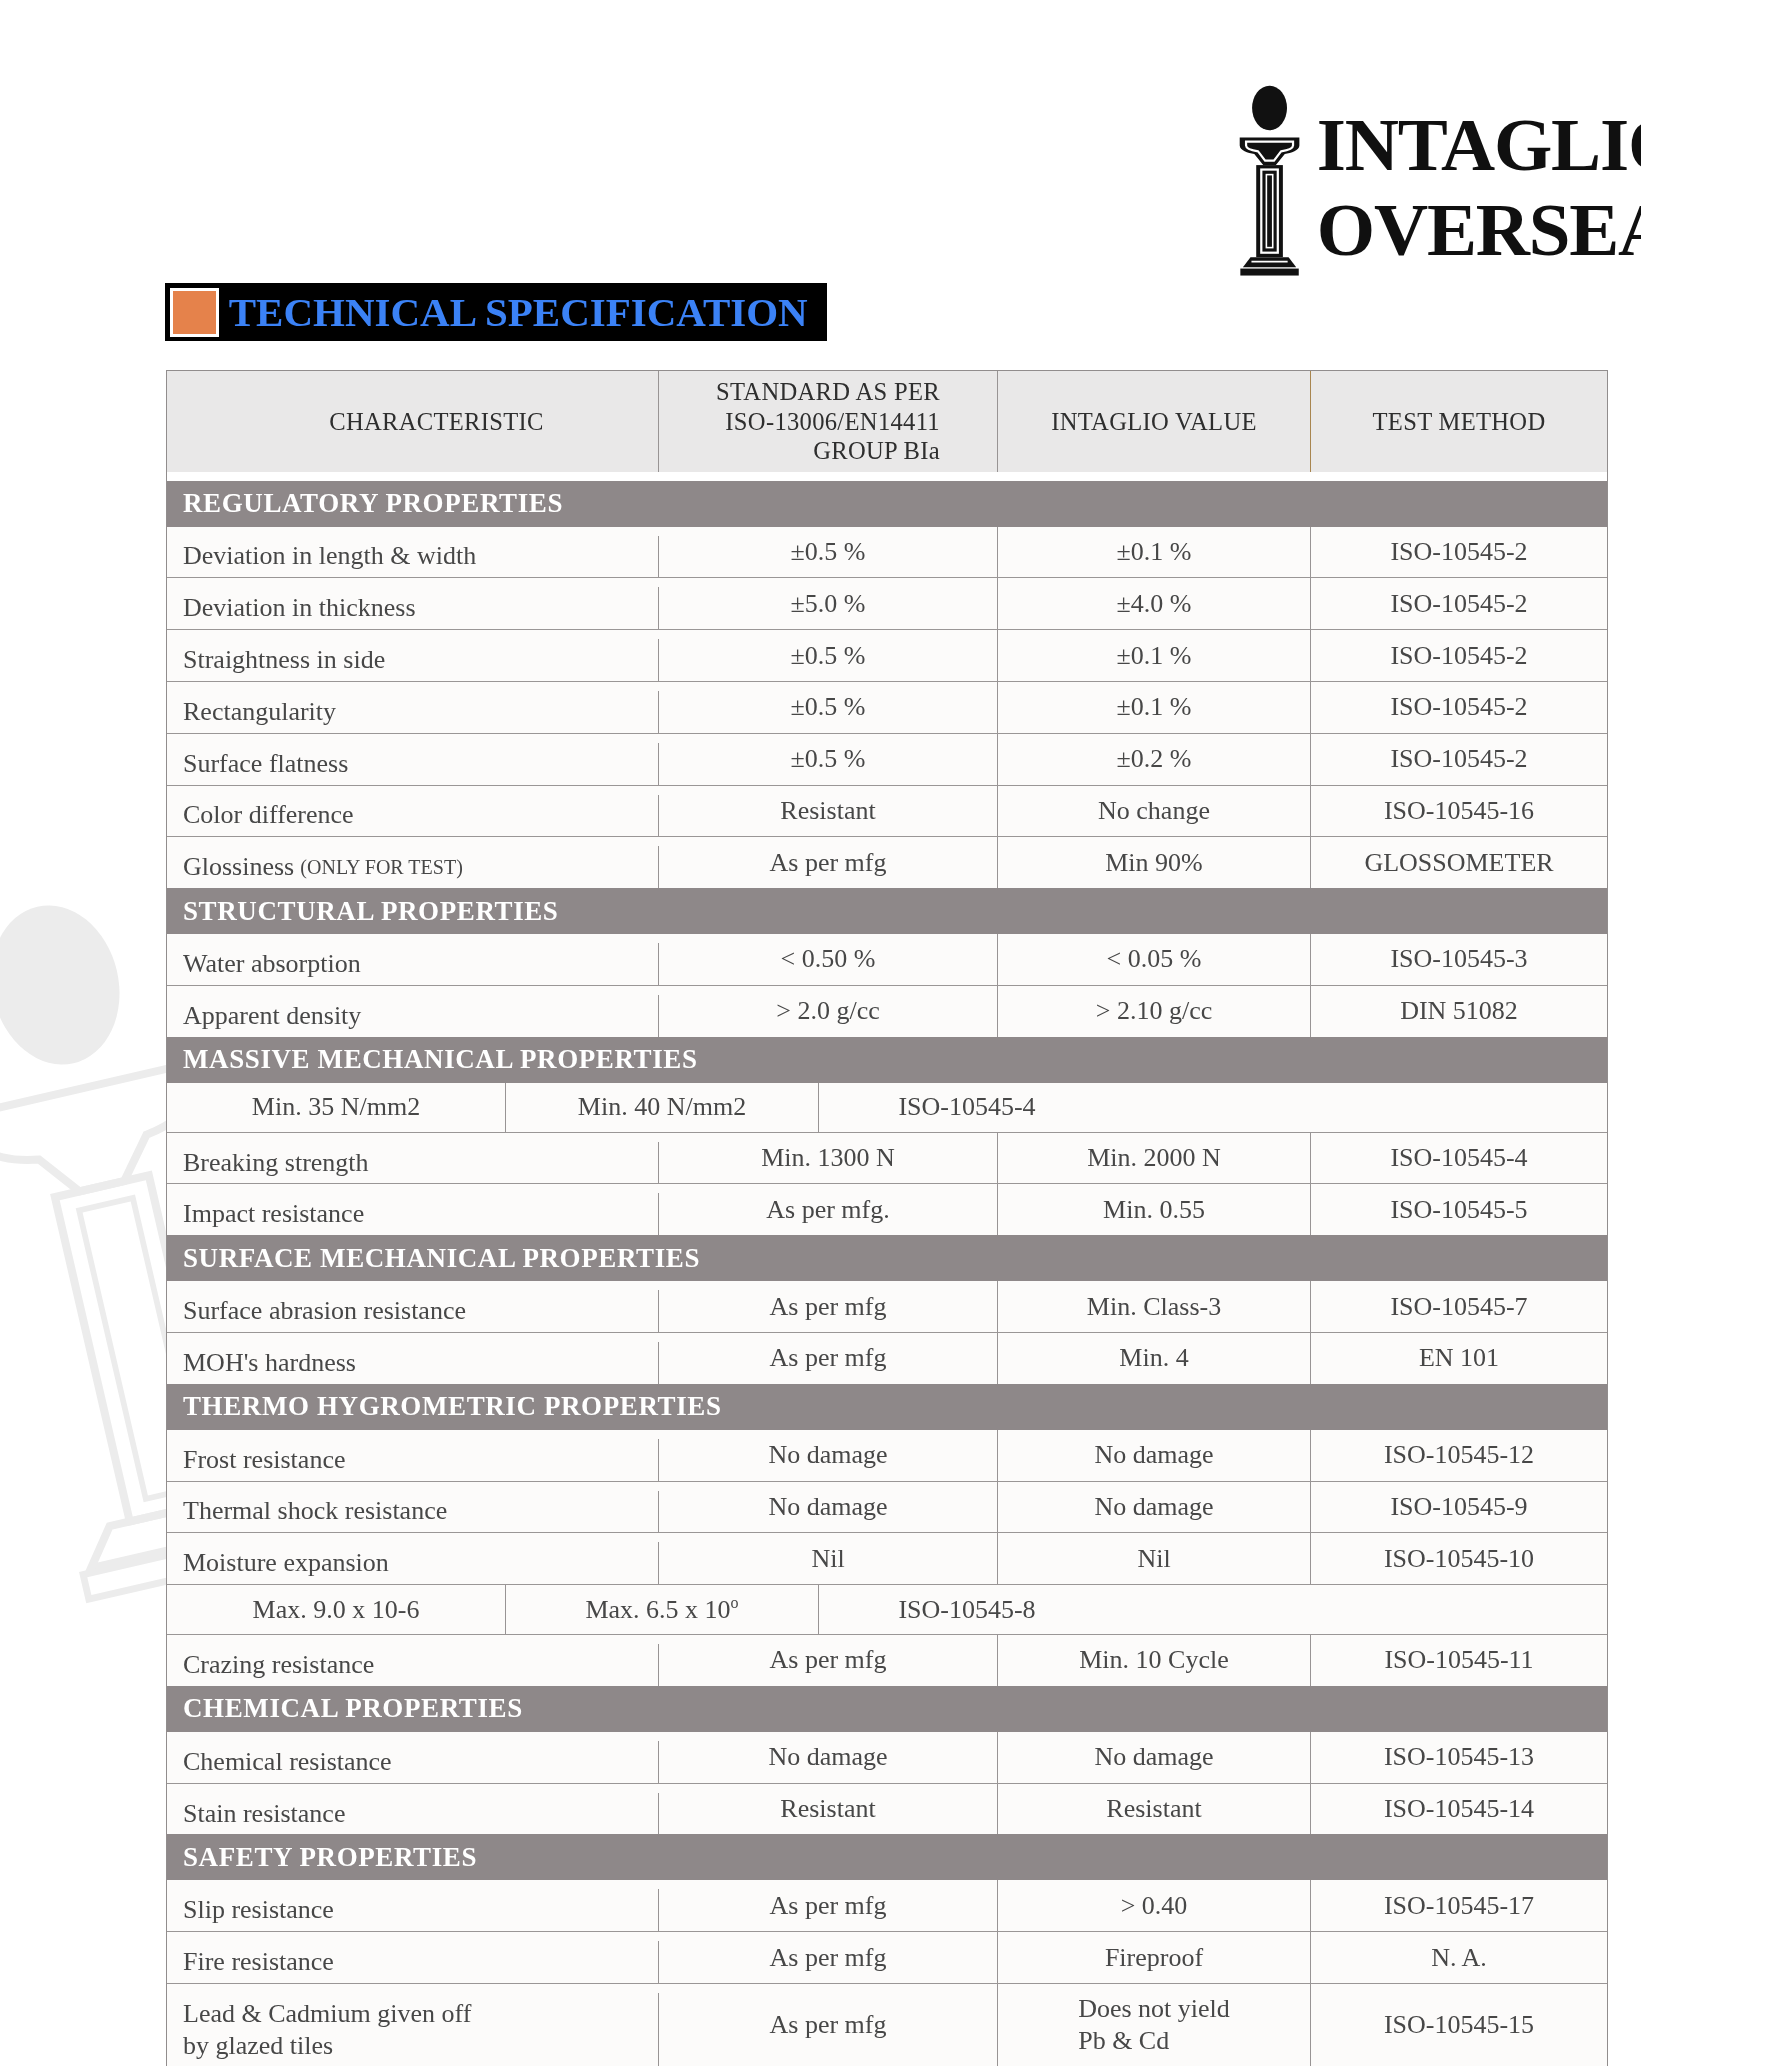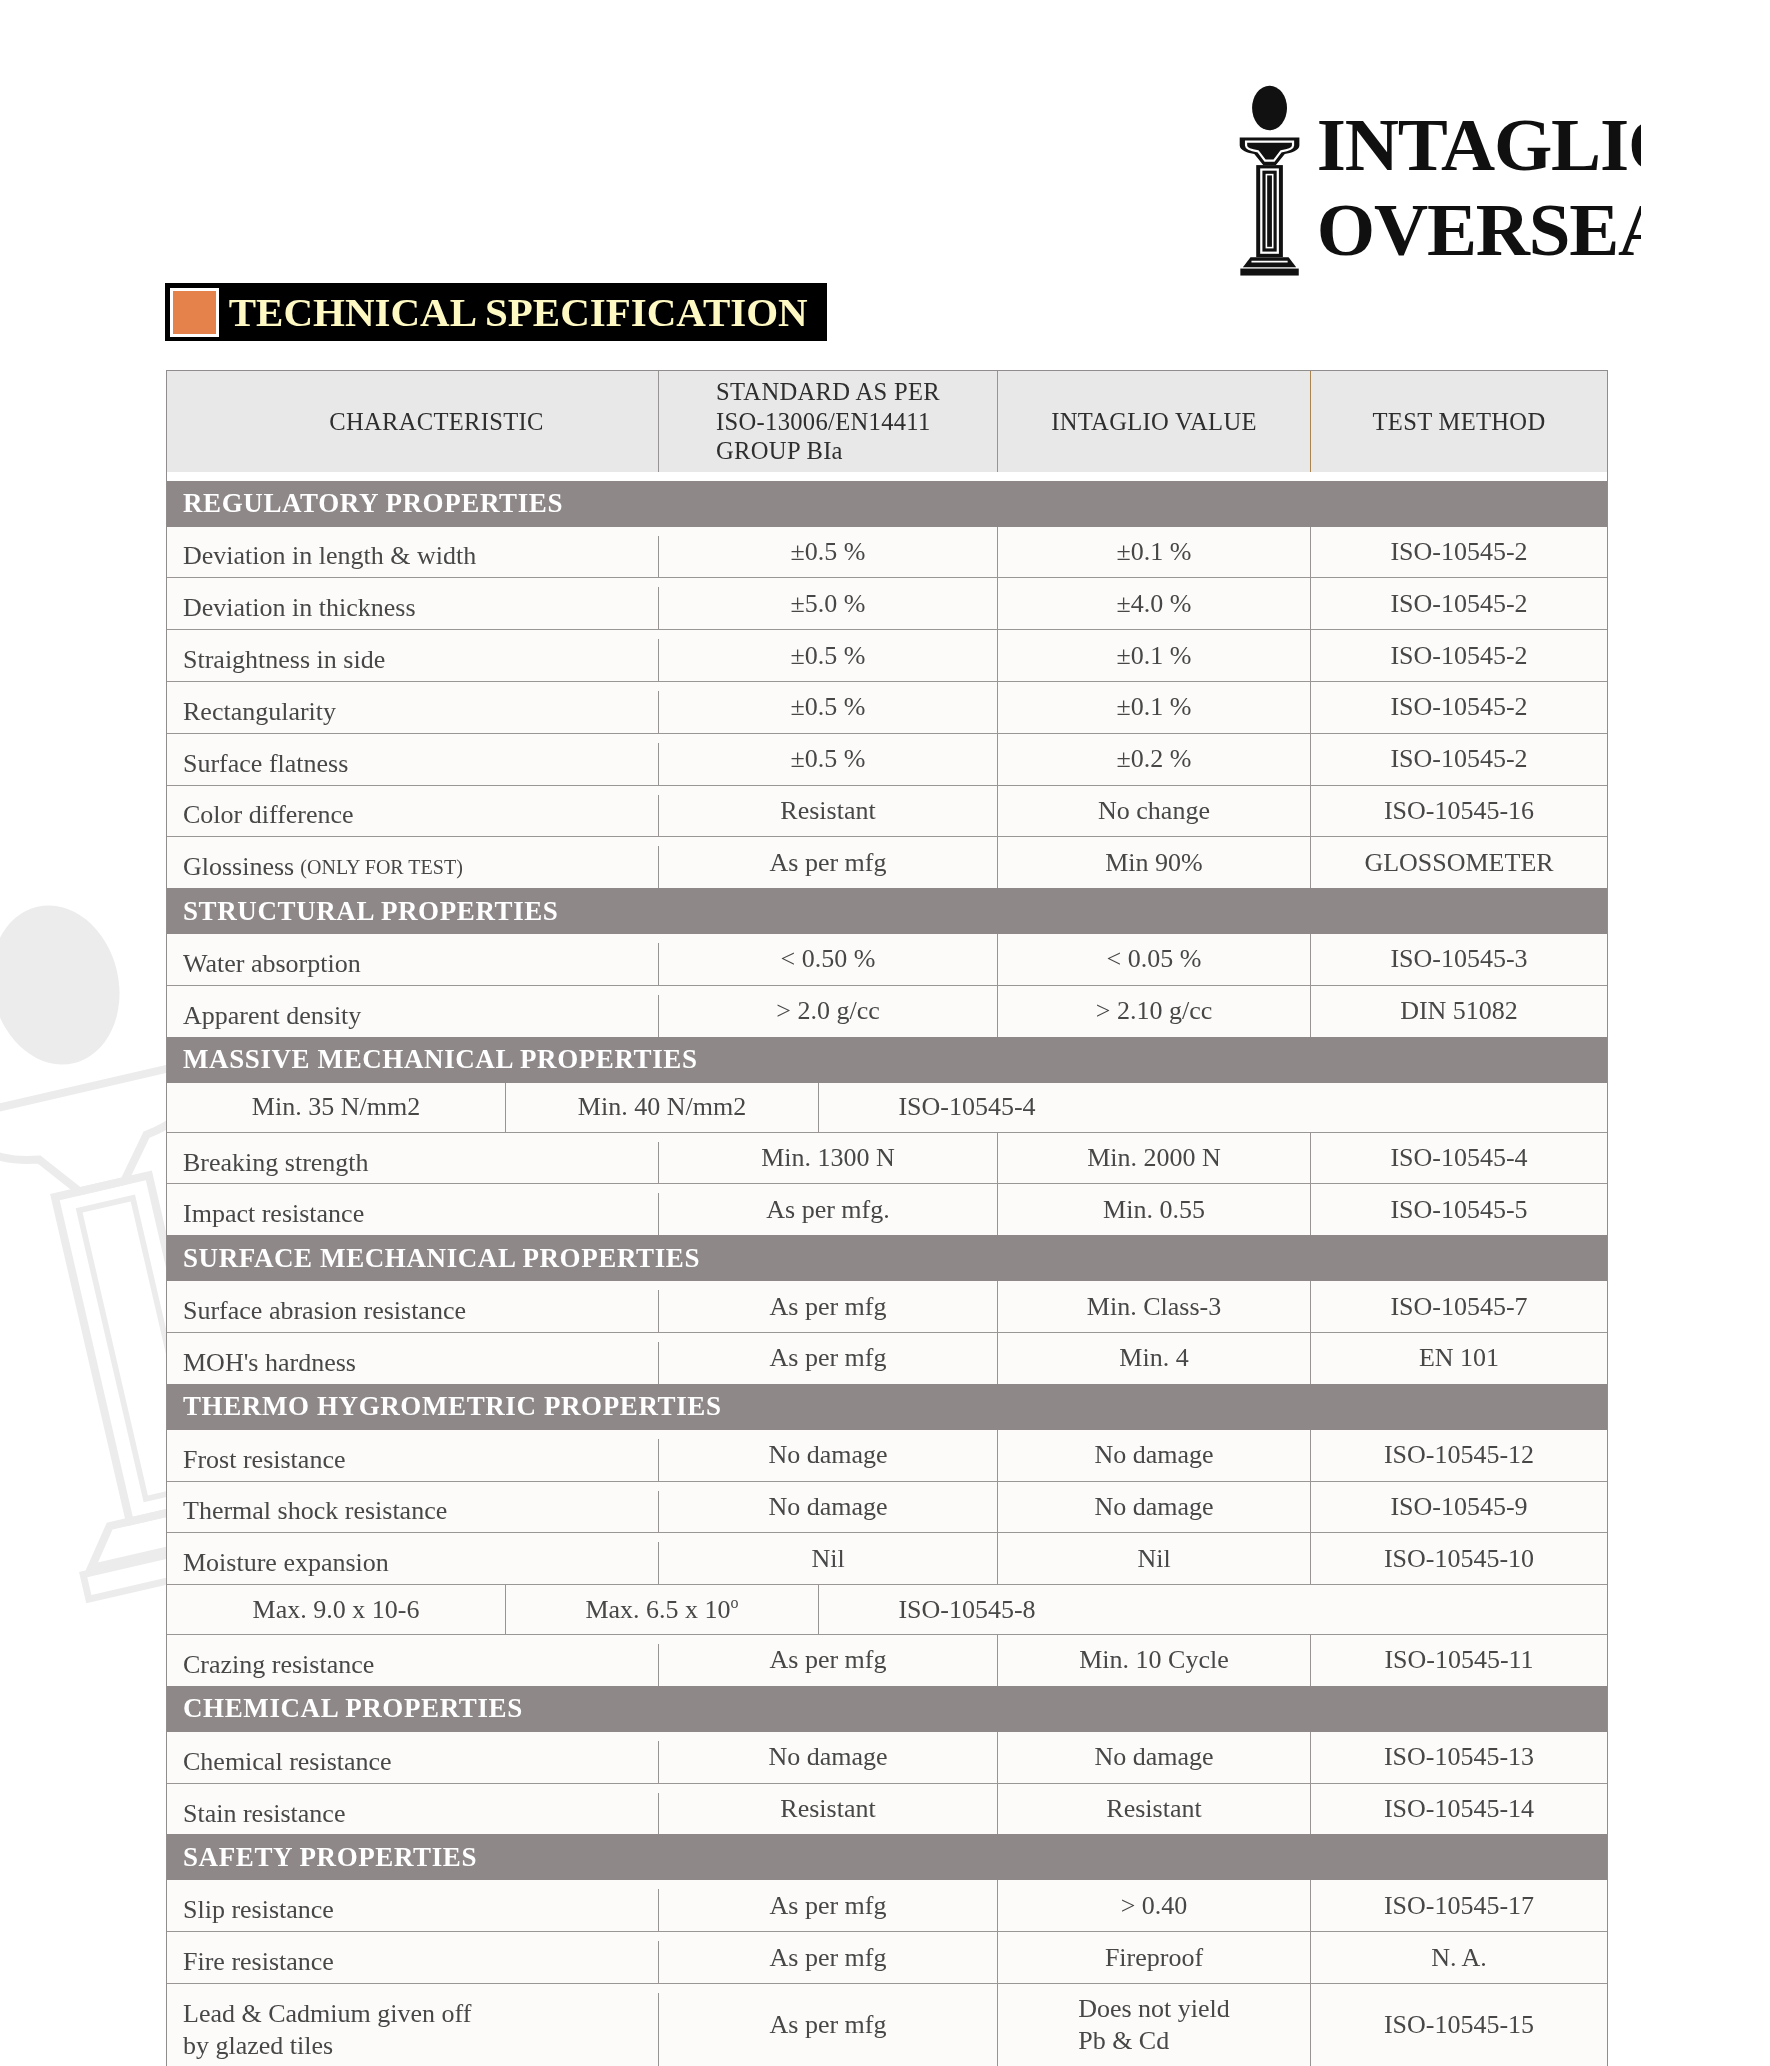--- a/index.html
+++ b/index.html
@@ -43,21 +43,21 @@
   }
   .accent-square{
     width:43px;height:43px;
     margin-left:4.9px;
     background:#e5824b;
     border:3.1px solid #ffffff;
     box-sizing:content-box;
     flex:0 0 auto;
   }
   .title-text{
-    color:#fef9c3;
+    color:#3b82f6;
     font-weight:bold;
     font-size:41px;
     letter-spacing:0px;
     margin-left:9.8px;
     white-space:nowrap;
   }
 
   
   .spec-table{
     position:absolute;left:166px;top:370px;
@@ -66,21 +66,21 @@
     box-sizing:border-box;
     background:#ffffff;
   }
   .thead{
     display:flex;
     height:101px;
     background:#e9e8e8;
   }
   .th{
     display:flex;align-items:center;justify-content:center;
-    text-align:left;
+    text-align:right;
     font-size:24.6px;
     line-height:29.5px;
     color:#2e2e2e;
     letter-spacing:0.3px;
     white-space:pre-line;
     box-sizing:border-box;
   }
   .thead-gap{height:8.6px;background:#ffffff;}
 
   .c0{width:492px;padding-left:48px;}

